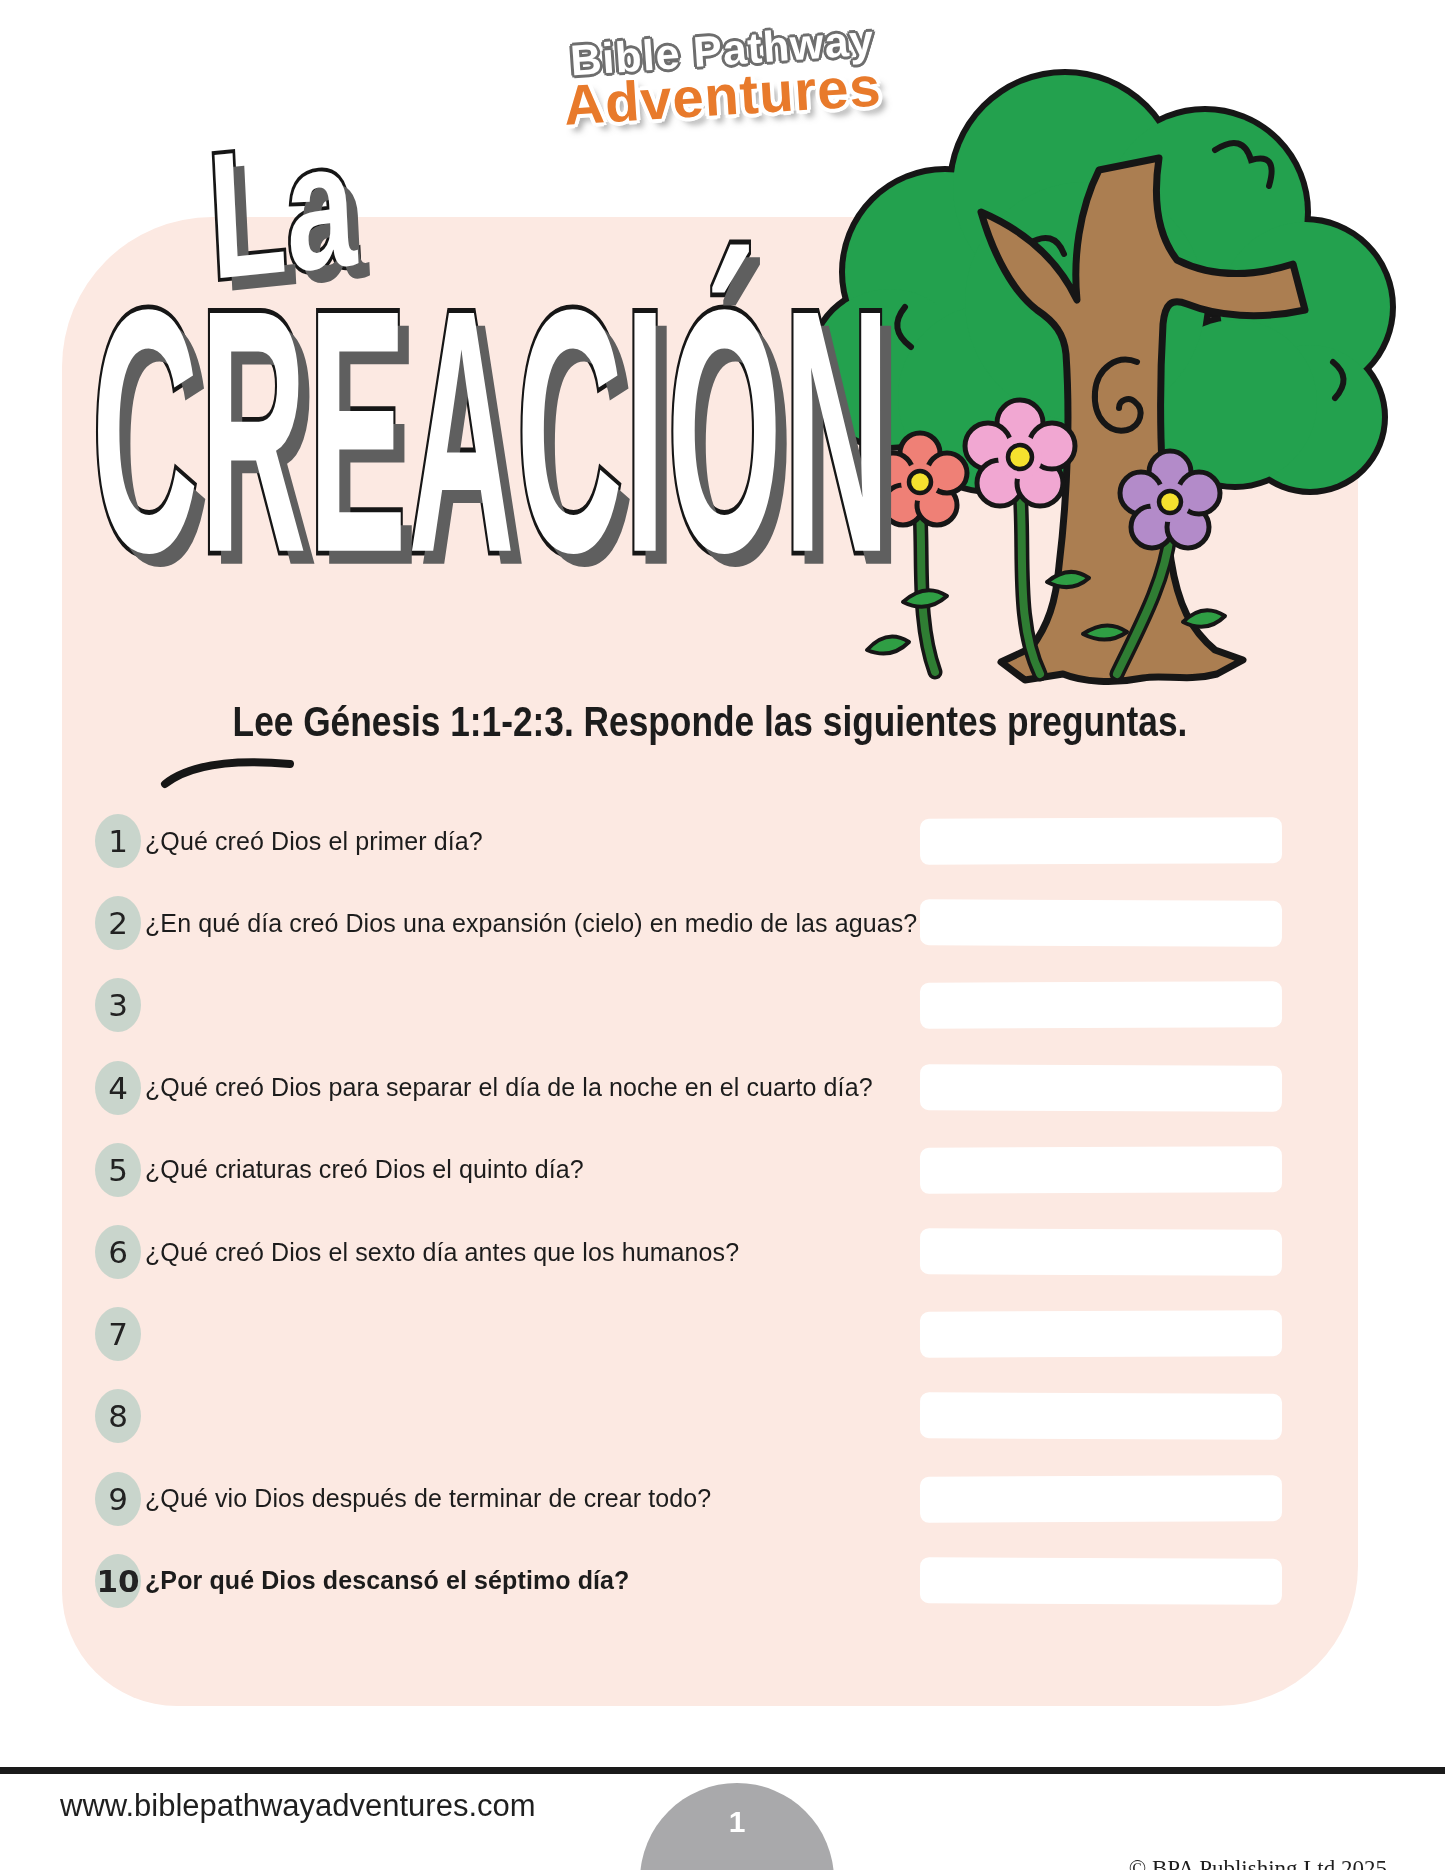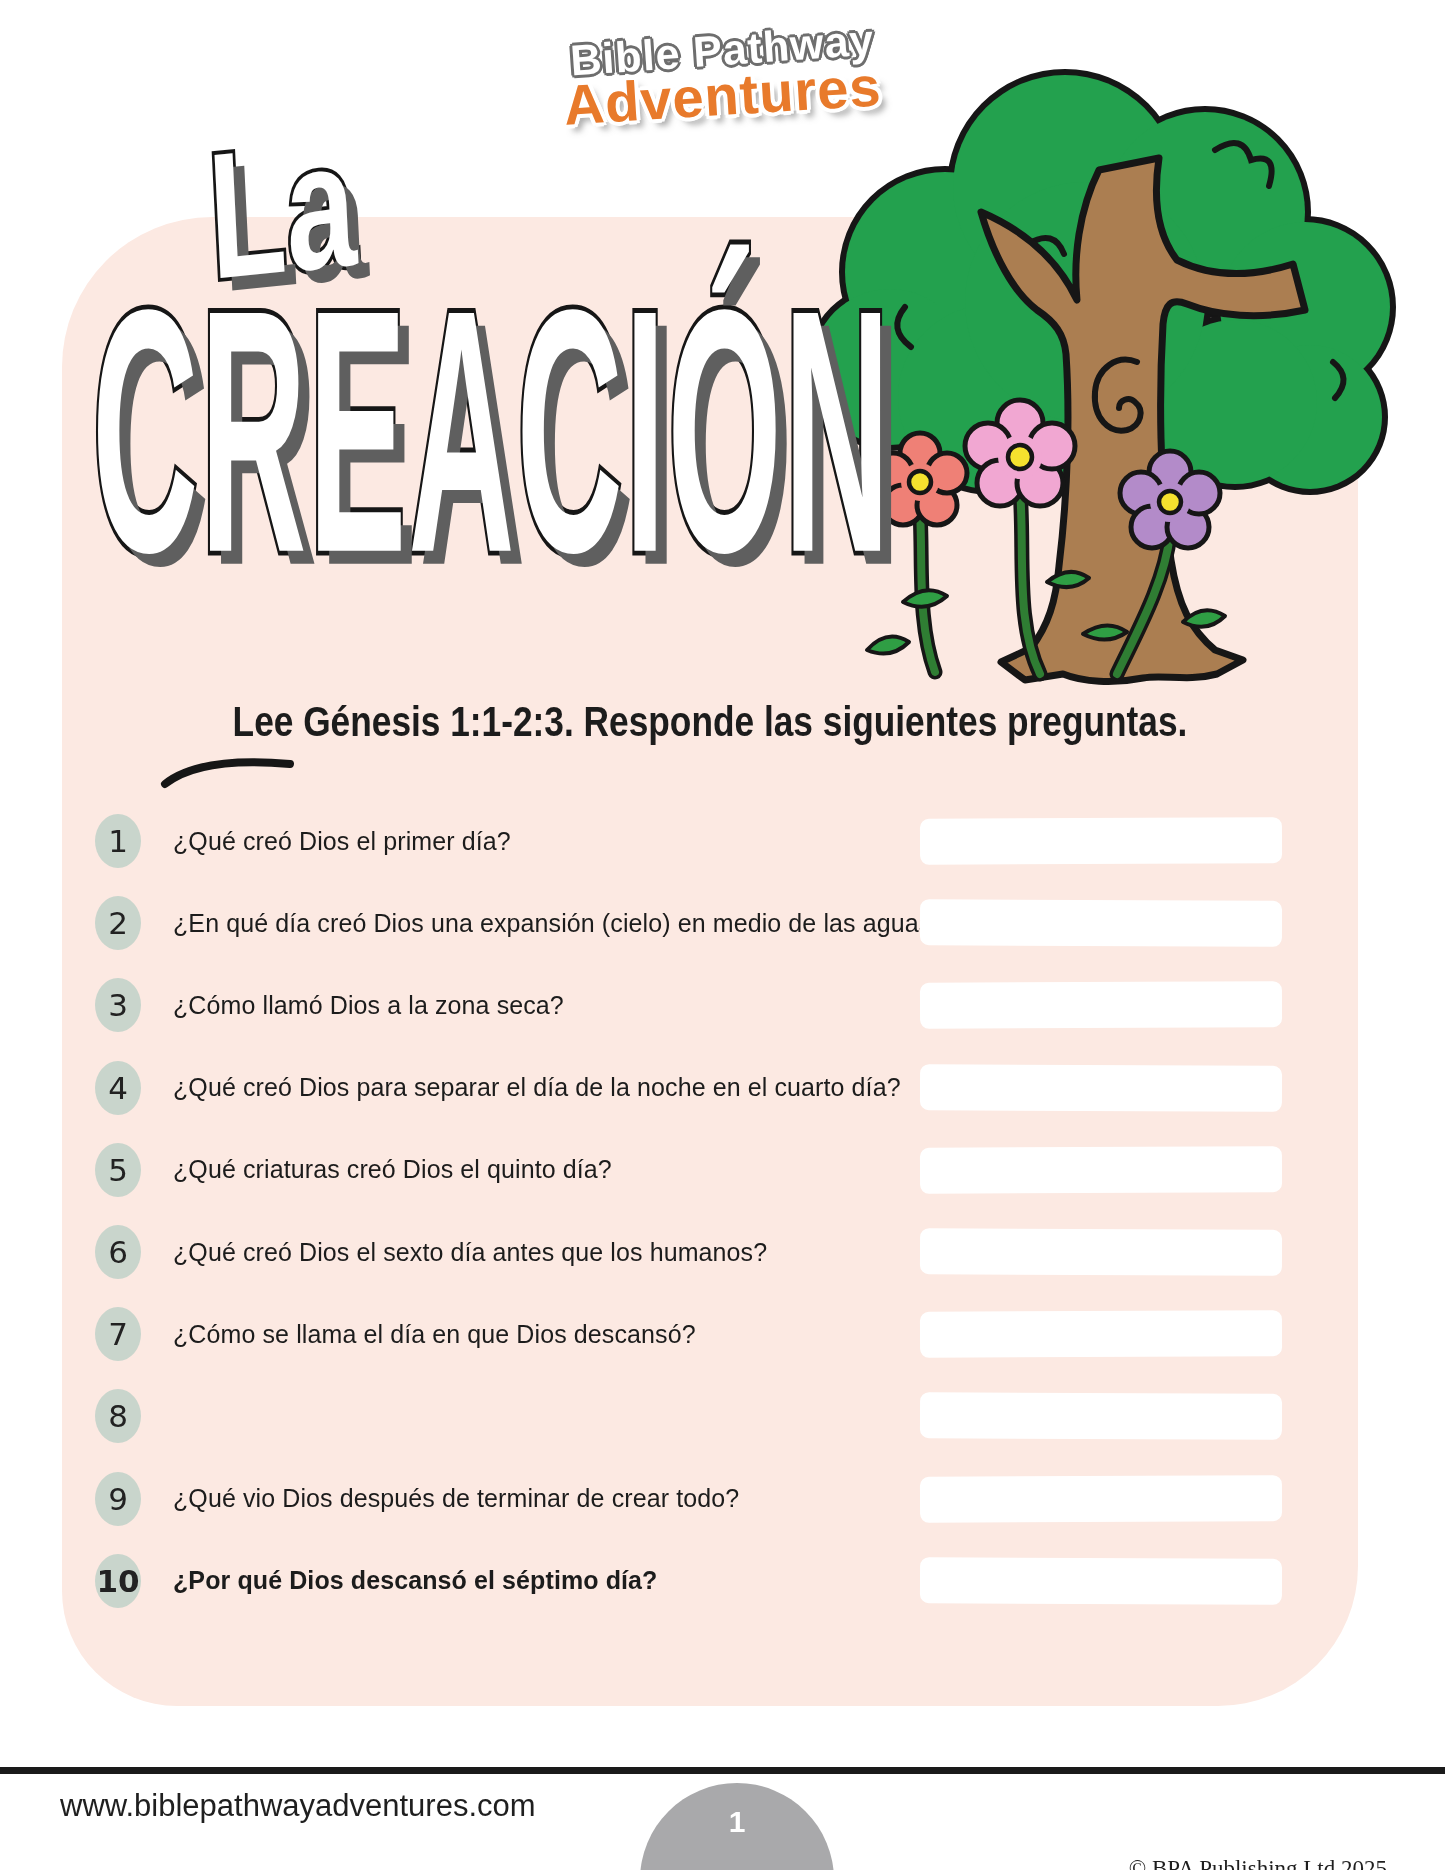--- a/index.html
+++ b/index.html
@@ -45,21 +45,21 @@
       text-align:center;font-size:42px;font-weight:bold;letter-spacing:0px;
       transform:scaleX(.84);transform-origin:center top;color:var(--ink);}
   .swoosh{position:absolute;left:160px;top:750px;z-index:4;}
 
   
   .qrow{position:absolute;left:95px;width:1195px;height:80px;z-index:4;
         display:flex;align-items:center;}
   .qnum{flex:0 0 auto;width:46px;height:54px;border-radius:50%;
         background:var(--circle);display:flex;align-items:center;justify-content:center;
         font-size:31px;color:#222;font-family:"DejaVu Sans",sans-serif;}
-  .qtext{margin-left:32px;font-size:25px;color:var(--ink);letter-spacing:.1px;}
+  .qtext{margin-left:4px;font-size:25px;color:var(--ink);letter-spacing:.1px;}
   .abox{position:absolute;left:825px;top:17px;width:362px;height:46px;
         background:#ffffff;border-radius:9px;}
   .qrow:nth-child(even) .abox{transform:rotate(.25deg);}
   .qrow:nth-child(odd)  .abox{transform:rotate(-.25deg);}
 
   
   .tree{position:absolute;left:785px;top:62px;z-index:3;}
 
   
   .footer-line{position:absolute;left:0;top:1767px;width:1445px;height:7px;
@@ -194,21 +194,20 @@
   </div>
 
   <div class="qrow" style="top: 883.2px;">
     <div class="qnum">2</div>
     <div class="qtext">¿En qué día creó Dios una expansión (cielo) en medio de las aguas?</div>
     <div class="abox"></div>
   </div>
 
   <div class="qrow" style="top: 965.4px;">
     <div class="qnum">3</div>
-    <div class="qtext">¿Cómo llamó Dios a la zona seca?</div>
     <div class="abox"></div>
   </div>
 
   <div class="qrow" style="top: 1047.6px;">
     <div class="qnum">4</div>
     <div class="qtext">¿Qué creó Dios para separar el día de la noche en el cuarto día?</div>
     <div class="abox"></div>
   </div>
 
   <div class="qrow" style="top: 1129.8px;">
@@ -218,21 +217,20 @@
   </div>
 
   <div class="qrow" style="top: 1212px;">
     <div class="qnum">6</div>
     <div class="qtext">¿Qué creó Dios el sexto día antes que los humanos?</div>
     <div class="abox"></div>
   </div>
 
   <div class="qrow" style="top: 1294.2px;">
     <div class="qnum">7</div>
-    <div class="qtext">¿Cómo se llama el día en que Dios descansó?</div>
     <div class="abox"></div>
   </div>
 
   <div class="qrow" style="top: 1376.4px;">
     <div class="qnum">8</div>
     <div class="abox"></div>
   </div>
 
   <div class="qrow" style="top: 1458.6px;">
     <div class="qnum">9</div>

